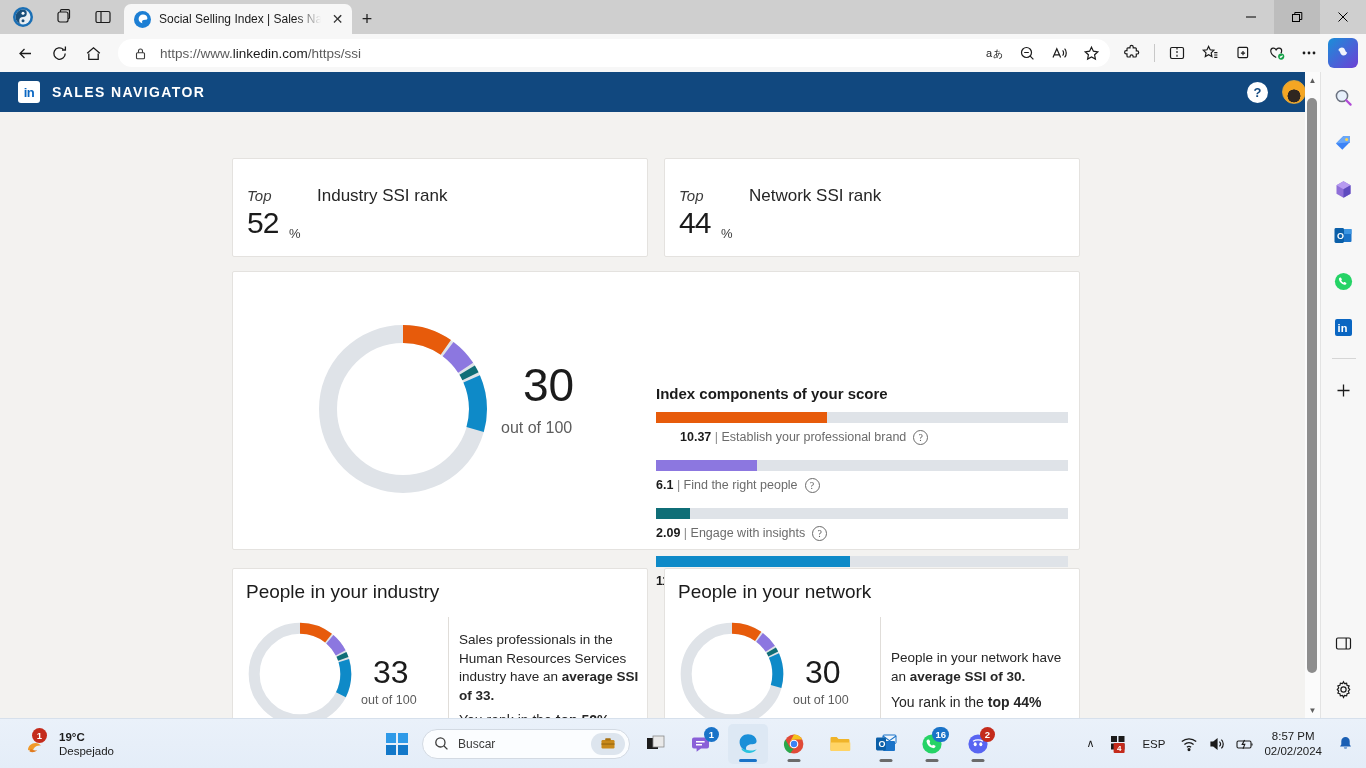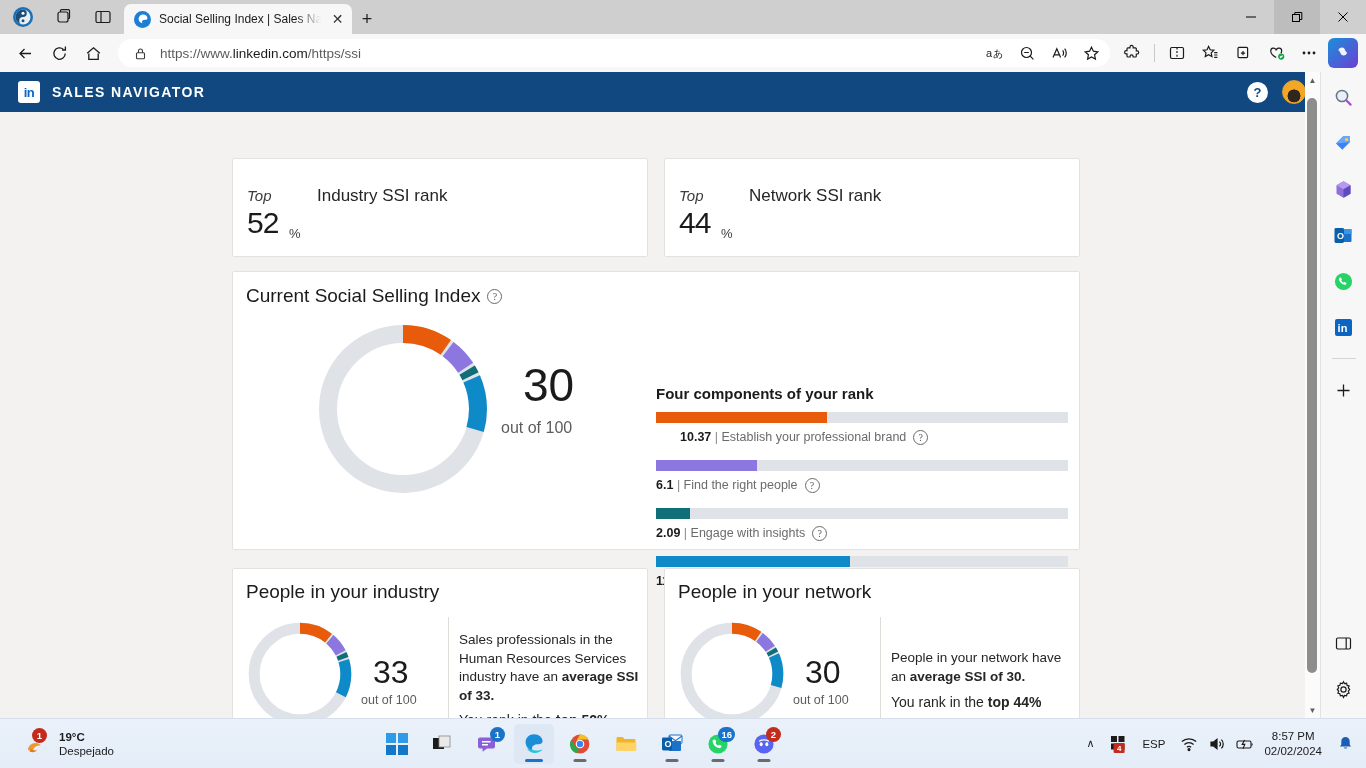--- a/index.html
+++ b/index.html
@@ -370,39 +370,36 @@
       </div>
 
       <div class="card rank-card" style="left:664px; top:46px; width:416px;">
         <div class="rank-top">Top</div>
         <div class="rank-name">Network SSI rank</div>
         <div class="rank-num">44</div>
         <div class="rank-pct" style="left:56px;">%</div>
       </div>
 
       <div class="card" style="left:232px; top:159px; width:848px; height:279px;">
-        <div class="csi-title">
-          <span>Current Social Selling Index</span><span class="qmark">?</span>
-        </div>
 
         <div class="donut-wrap" style="left:80px; top:47px;">
           <svg width="180" height="180" viewBox="0 0 180 180">
             <circle cx="90" cy="90" r="75" fill="none" stroke="#dfe3e8" stroke-width="18"></circle>
             <g id="main-donut-segments">
                 <circle cx="90" cy="90" r="75" fill="none" stroke="#e75b0b" stroke-width="18" stroke-dasharray="45.52428863675852 471.23889803846896" stroke-dashoffset="0" transform="rotate(-90 90 90)"></circle>
                 <circle cx="90" cy="90" r="75" fill="none" stroke="#8c77e0" stroke-width="18" stroke-dasharray="25.6147560382335 471.23889803846896" stroke-dashoffset="-48.35172202498934" transform="rotate(-90 90 90)"></circle>
                 <circle cx="90" cy="90" r="75" fill="none" stroke="#0f6e77" stroke-width="18" stroke-dasharray="6.91751348083647 471.23889803846896" stroke-dashoffset="-76.79391145145365" transform="rotate(-90 90 90)"></circle>
                 <circle cx="90" cy="90" r="75" fill="none" stroke="#0e8ac8" stroke-width="18" stroke-dasharray="52.00537770278892 471.23889803846896" stroke-dashoffset="-86.53885832052093" transform="rotate(-90 90 90)"></circle>
               </g>
           </svg>
         </div>
         <div class="donut-score" style="left:290px; top:86px; font-size:46px;">30</div>
         <div class="donut-outof" style="left:268px; top:147px; font-size:16px;">out of 100</div>
 
-        <div class="comp-title" style="left:423px; top:113px;">Four components of your rank</div>
+        <div class="comp-title" style="left:423px; top:113px;">Index components of your score</div>
         <div id="components-list">
             <div class="bar-track" style="left: 423px; top: 140px; width: 412px;">
               <div class="bar-fill" style="width: 41.48%; background: rgb(231, 91, 11);"></div>
             </div>
             <div class="bar-label" style="left: 423px; top: 158px; margin-left: 24px;"><b>10.37</b> <span class="sep">|</span> Establish your professional brand<span class="qmark">?</span></div>
             <div class="bar-track" style="left: 423px; top: 188px; width: 412px;">
               <div class="bar-fill" style="width: 24.4%; background: rgb(140, 119, 224);"></div>
             </div>
             <div class="bar-label" style="left: 423px; top: 206px;"><b>6.1</b> <span class="sep">|</span> Find the right people<span class="qmark">?</span></div>
             <div class="bar-track" style="left: 423px; top: 236px; width: 412px;">
@@ -545,20 +542,34 @@
     </div>
 
     <div class="tb-center">
       <div class="winlogo">
           <i></i>
           <i></i>
           <i></i>
           <i></i>
         </div>
 
+      <div class="searchbox">
+        <svg width="15" height="15" viewBox="0 0 15 15" fill="none" stroke="#3b3b3b" stroke-width="1.3">
+            <circle cx="6.4" cy="6.4" r="4.6"></circle>
+            <path d="M9.8 9.8l3.6 3.6"></path>
+          </svg>
+        <span class="search-label">Buscar</span>
+        <span class="sb-pill">
+          <svg width="16" height="15" viewBox="0 0 16 15">
+              <rect x="1.5" y="4" width="13" height="8.5" rx="1.2" fill="#c8891b"></rect>
+              <rect x="5.2" y="2.2" width="5.6" height="2.4" rx=".8" fill="#a8700f"></rect>
+              <rect x="1.5" y="7.4" width="13" height="1.3" fill="#9c6a10"></rect>
+            </svg>
+        </span>
+      </div>
 
       <div class="tb-app">
         <svg width="24" height="24" viewBox="0 0 24 24">
             <rect x="3" y="6" width="11" height="11" fill="#1b1b1b"></rect>
             <rect x="9" y="4" width="11" height="11" fill="#e9e9e9" stroke="#8a8a8a" stroke-width=".8"></rect>
           </svg>
       </div>
 
       <div class="tb-app">
         <svg width="24" height="24" viewBox="0 0 24 24">

